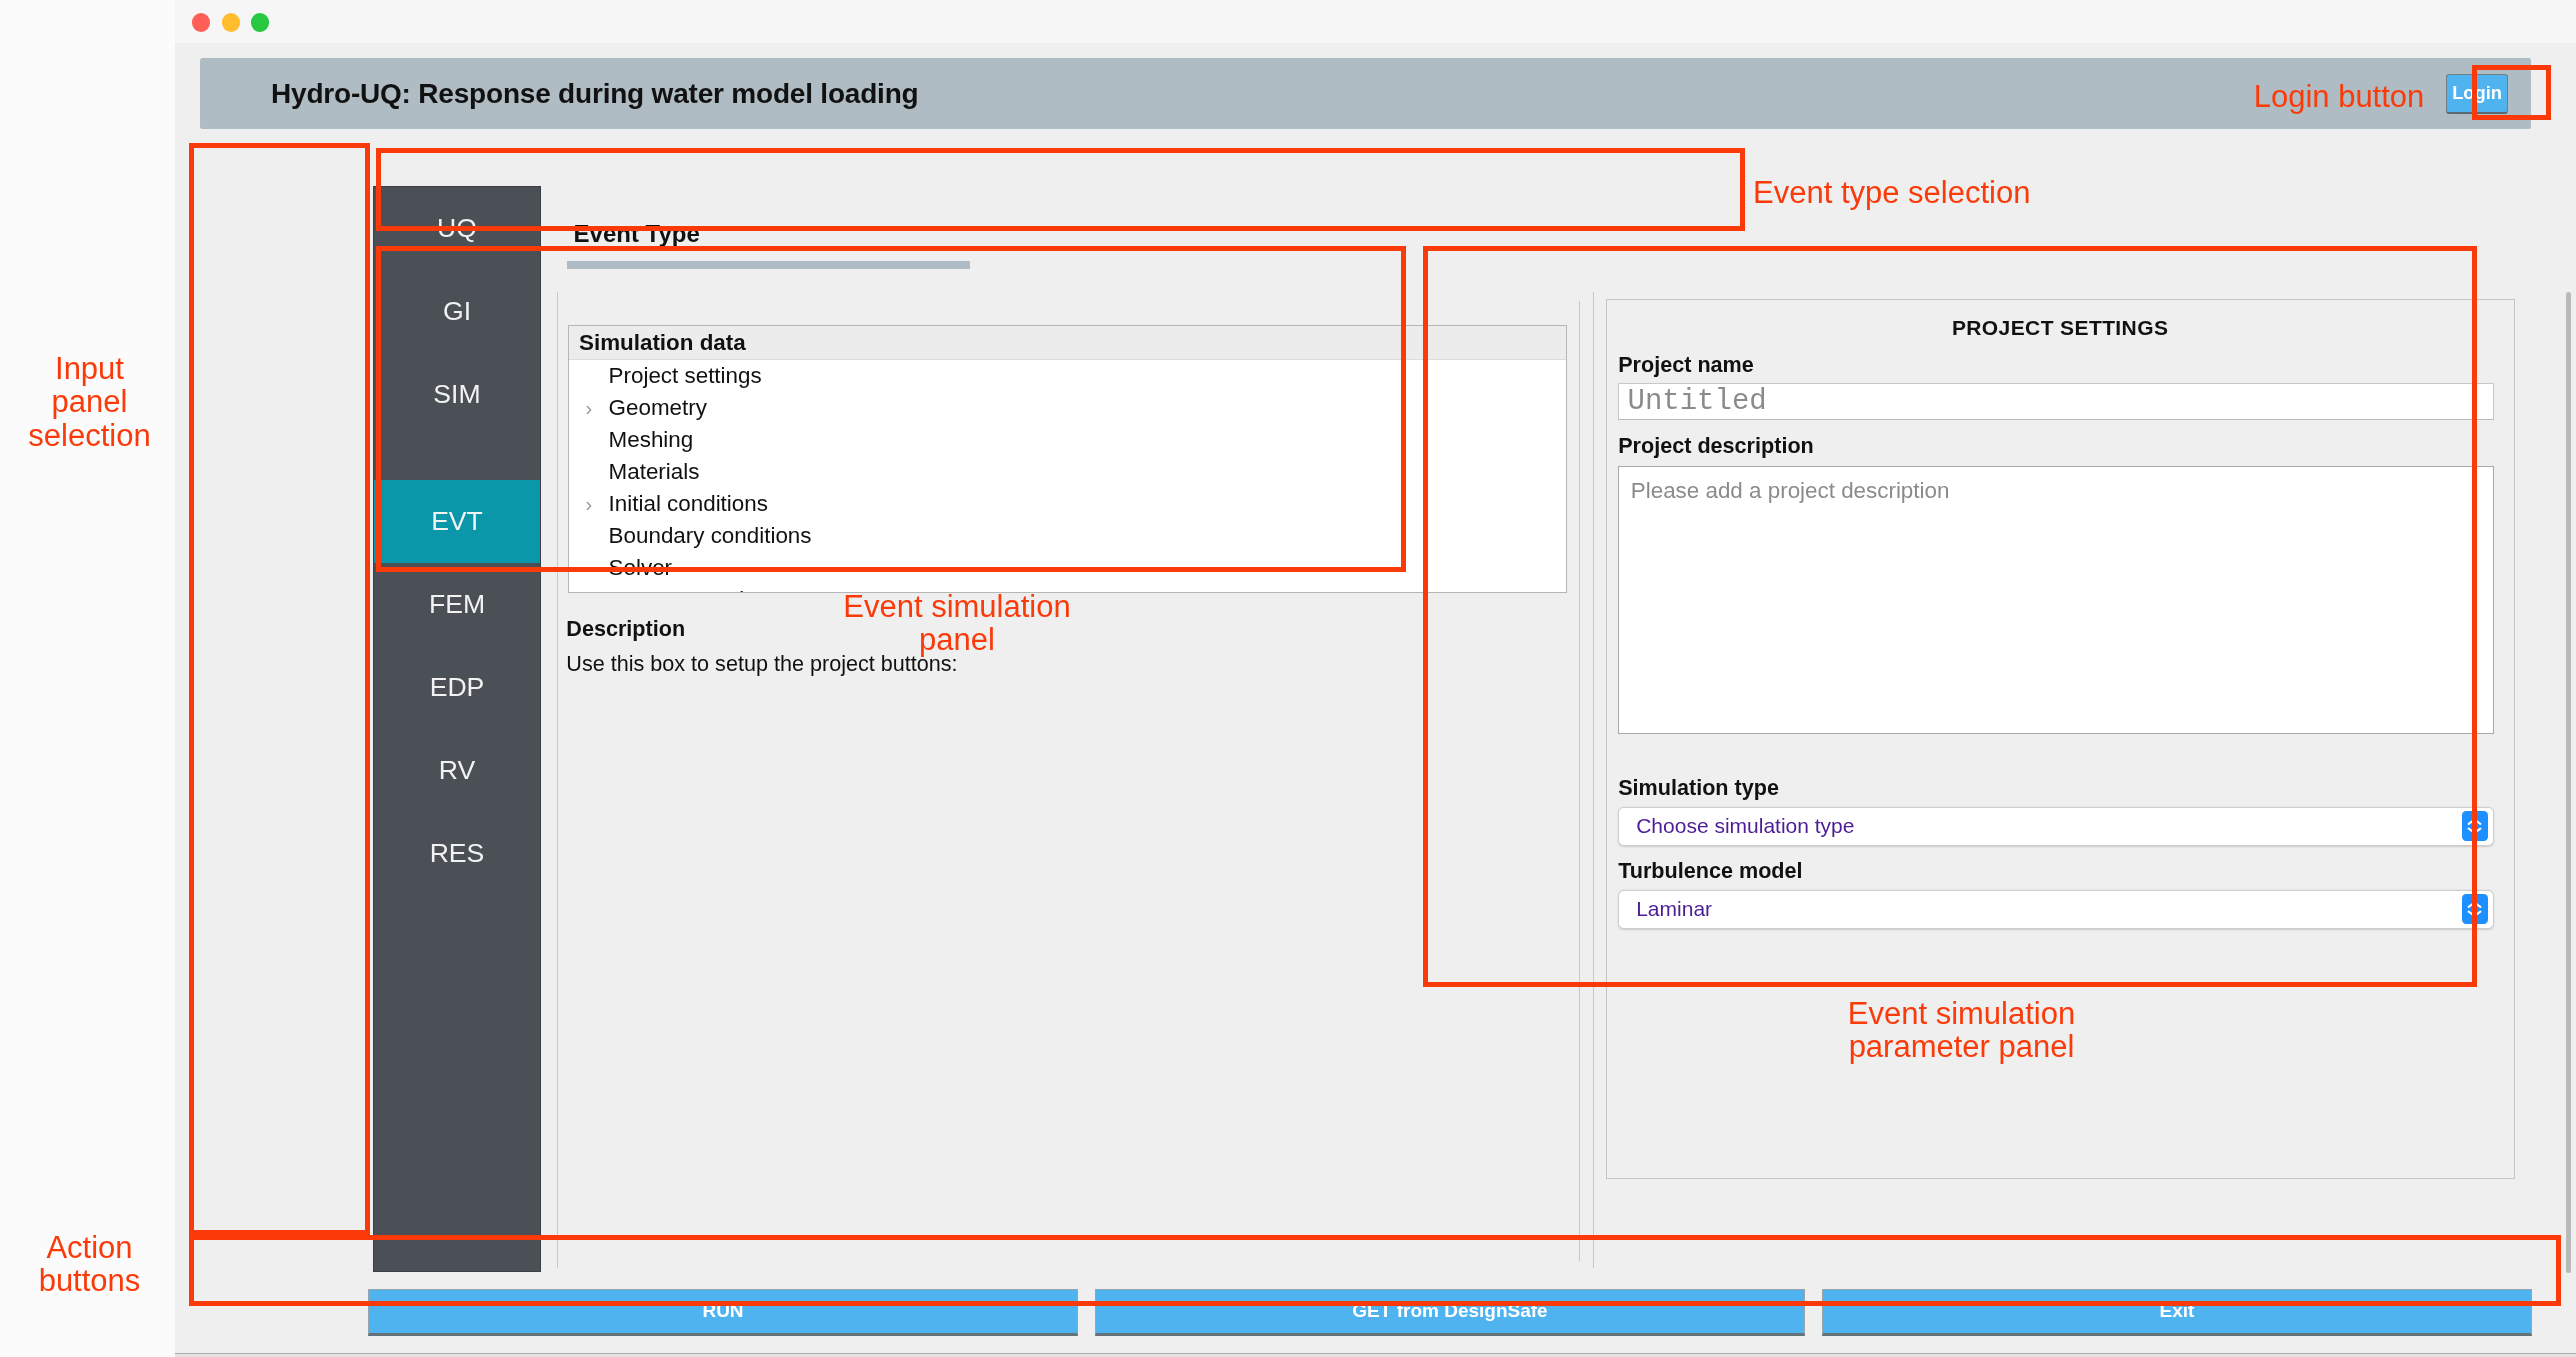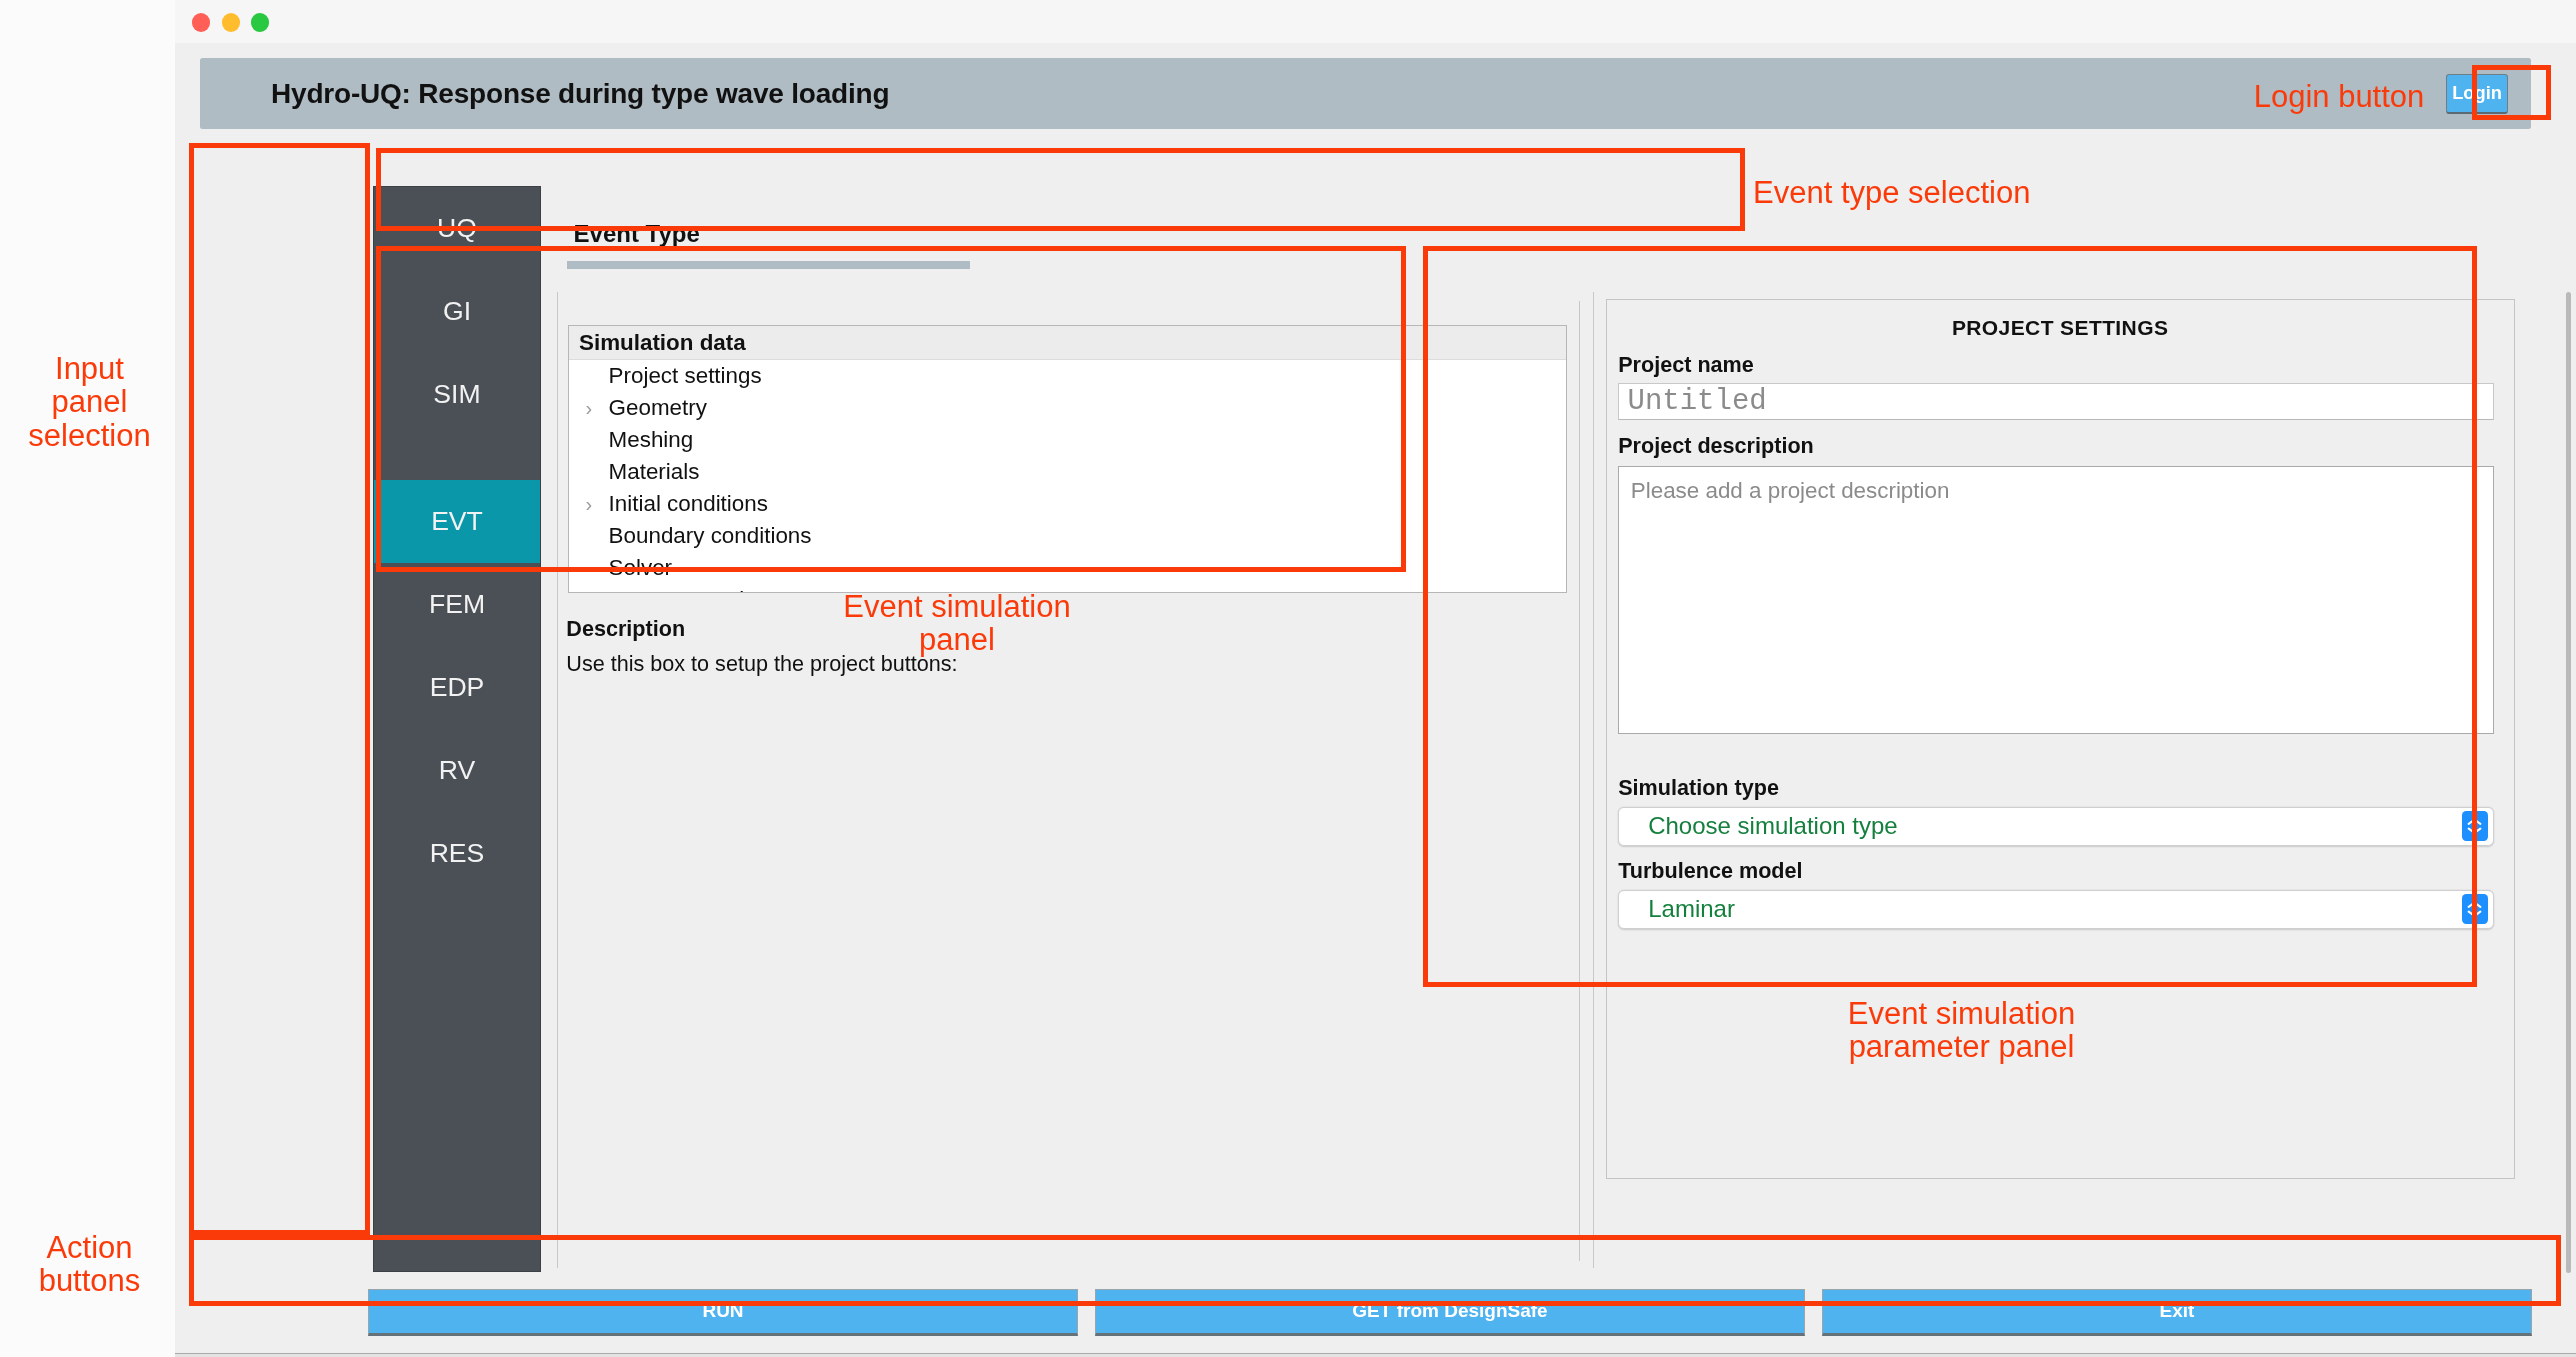--- a/index.html
+++ b/index.html
@@ -143,21 +143,21 @@
     position:absolute;left:11.6px;top:166px;width:874px;height:266px;
     background:#fff;border:0.8px solid #a9a9a9;
   }
   #in-pdesc span{display:block;margin:11.6px 0 0 11.6px;font-size:22.4px;color:#8b8b8b;}
   #lbl-simtype{left:11.6px;top:475px;}
   #sel-simtype{
     position:absolute;left:11.6px;top:507px;width:874px;height:37px;
     background:#fff;border:0.8px solid #cfcfcf;border-radius:5.8px;
     box-shadow:0 0.8px 1.7px rgba(0,0,0,.16);display:flex;align-items:center;
   }
-  #sel-simtype span, #sel-turb span{margin-left:29px;font-size:24px;color:#15803d;}
+  #sel-simtype span, #sel-turb span{margin-left:17px;font-size:21px;color:#4c1d95;}
   #lbl-turb{left:11.6px;top:558px;text-align:right;}
   #sel-turb{
     position:absolute;left:11.6px;top:590px;width:874px;height:37px;
     background:#fff;border:0.8px solid #cfcfcf;border-radius:5.8px;
     box-shadow:0 0.8px 1.7px rgba(0,0,0,.16);display:flex;align-items:center;
   }
   #param-divider{
     position:absolute;left:1404px;top:258px;width:0.8px;height:960px;background:#c8c8c8;
   }
   #right-divider{
@@ -197,21 +197,21 @@
 
   <div id="titlebar">
     <div class="traffic" id="tl-close"></div>
     <div class="traffic" id="tl-min"></div>
     <div class="traffic" id="tl-max"></div>
   </div>
 
   <div id="appbody">
 
     <div id="headerbar">
-      <div id="app-title">Hydro-UQ: Response during type wave loading</div>
+      <div id="app-title">Hydro-UQ: Response during water model loading</div>
       <div id="login-btn">Login</div>
     </div>
 
     <div id="sidebar">
       <div class="nav-item">UQ</div>
       <div class="nav-item">GI</div>
       <div class="nav-item">SIM</div>
       <div class="nav-item active">EVT</div>
       <div class="nav-item">FEM</div>
       <div class="nav-item">EDP</div>

